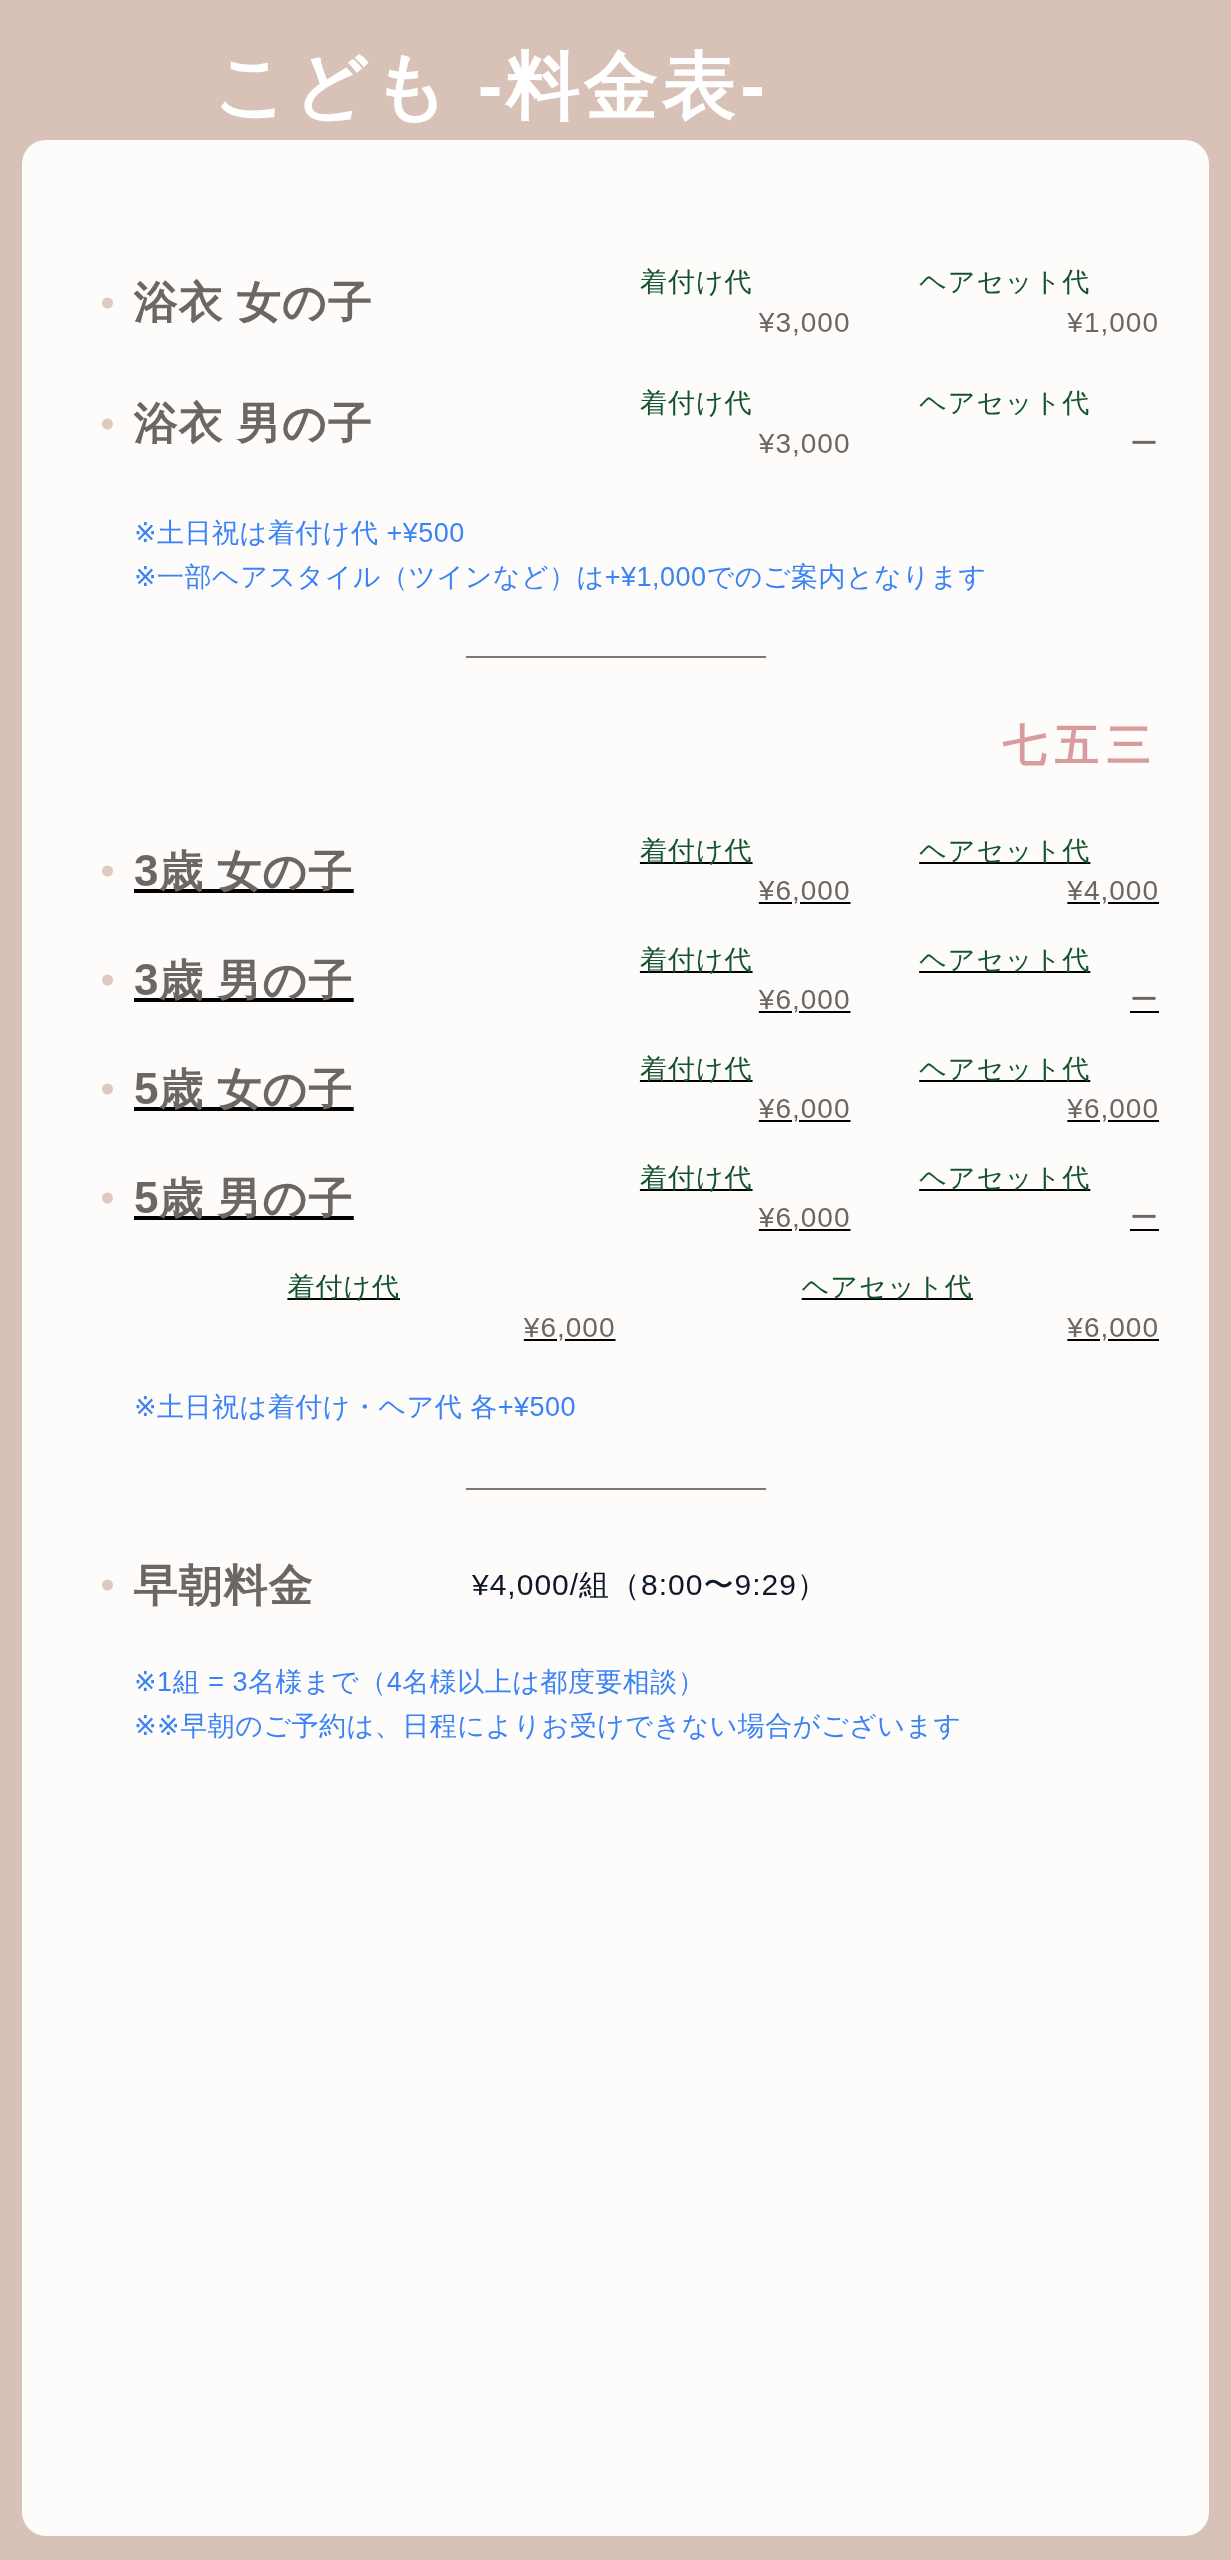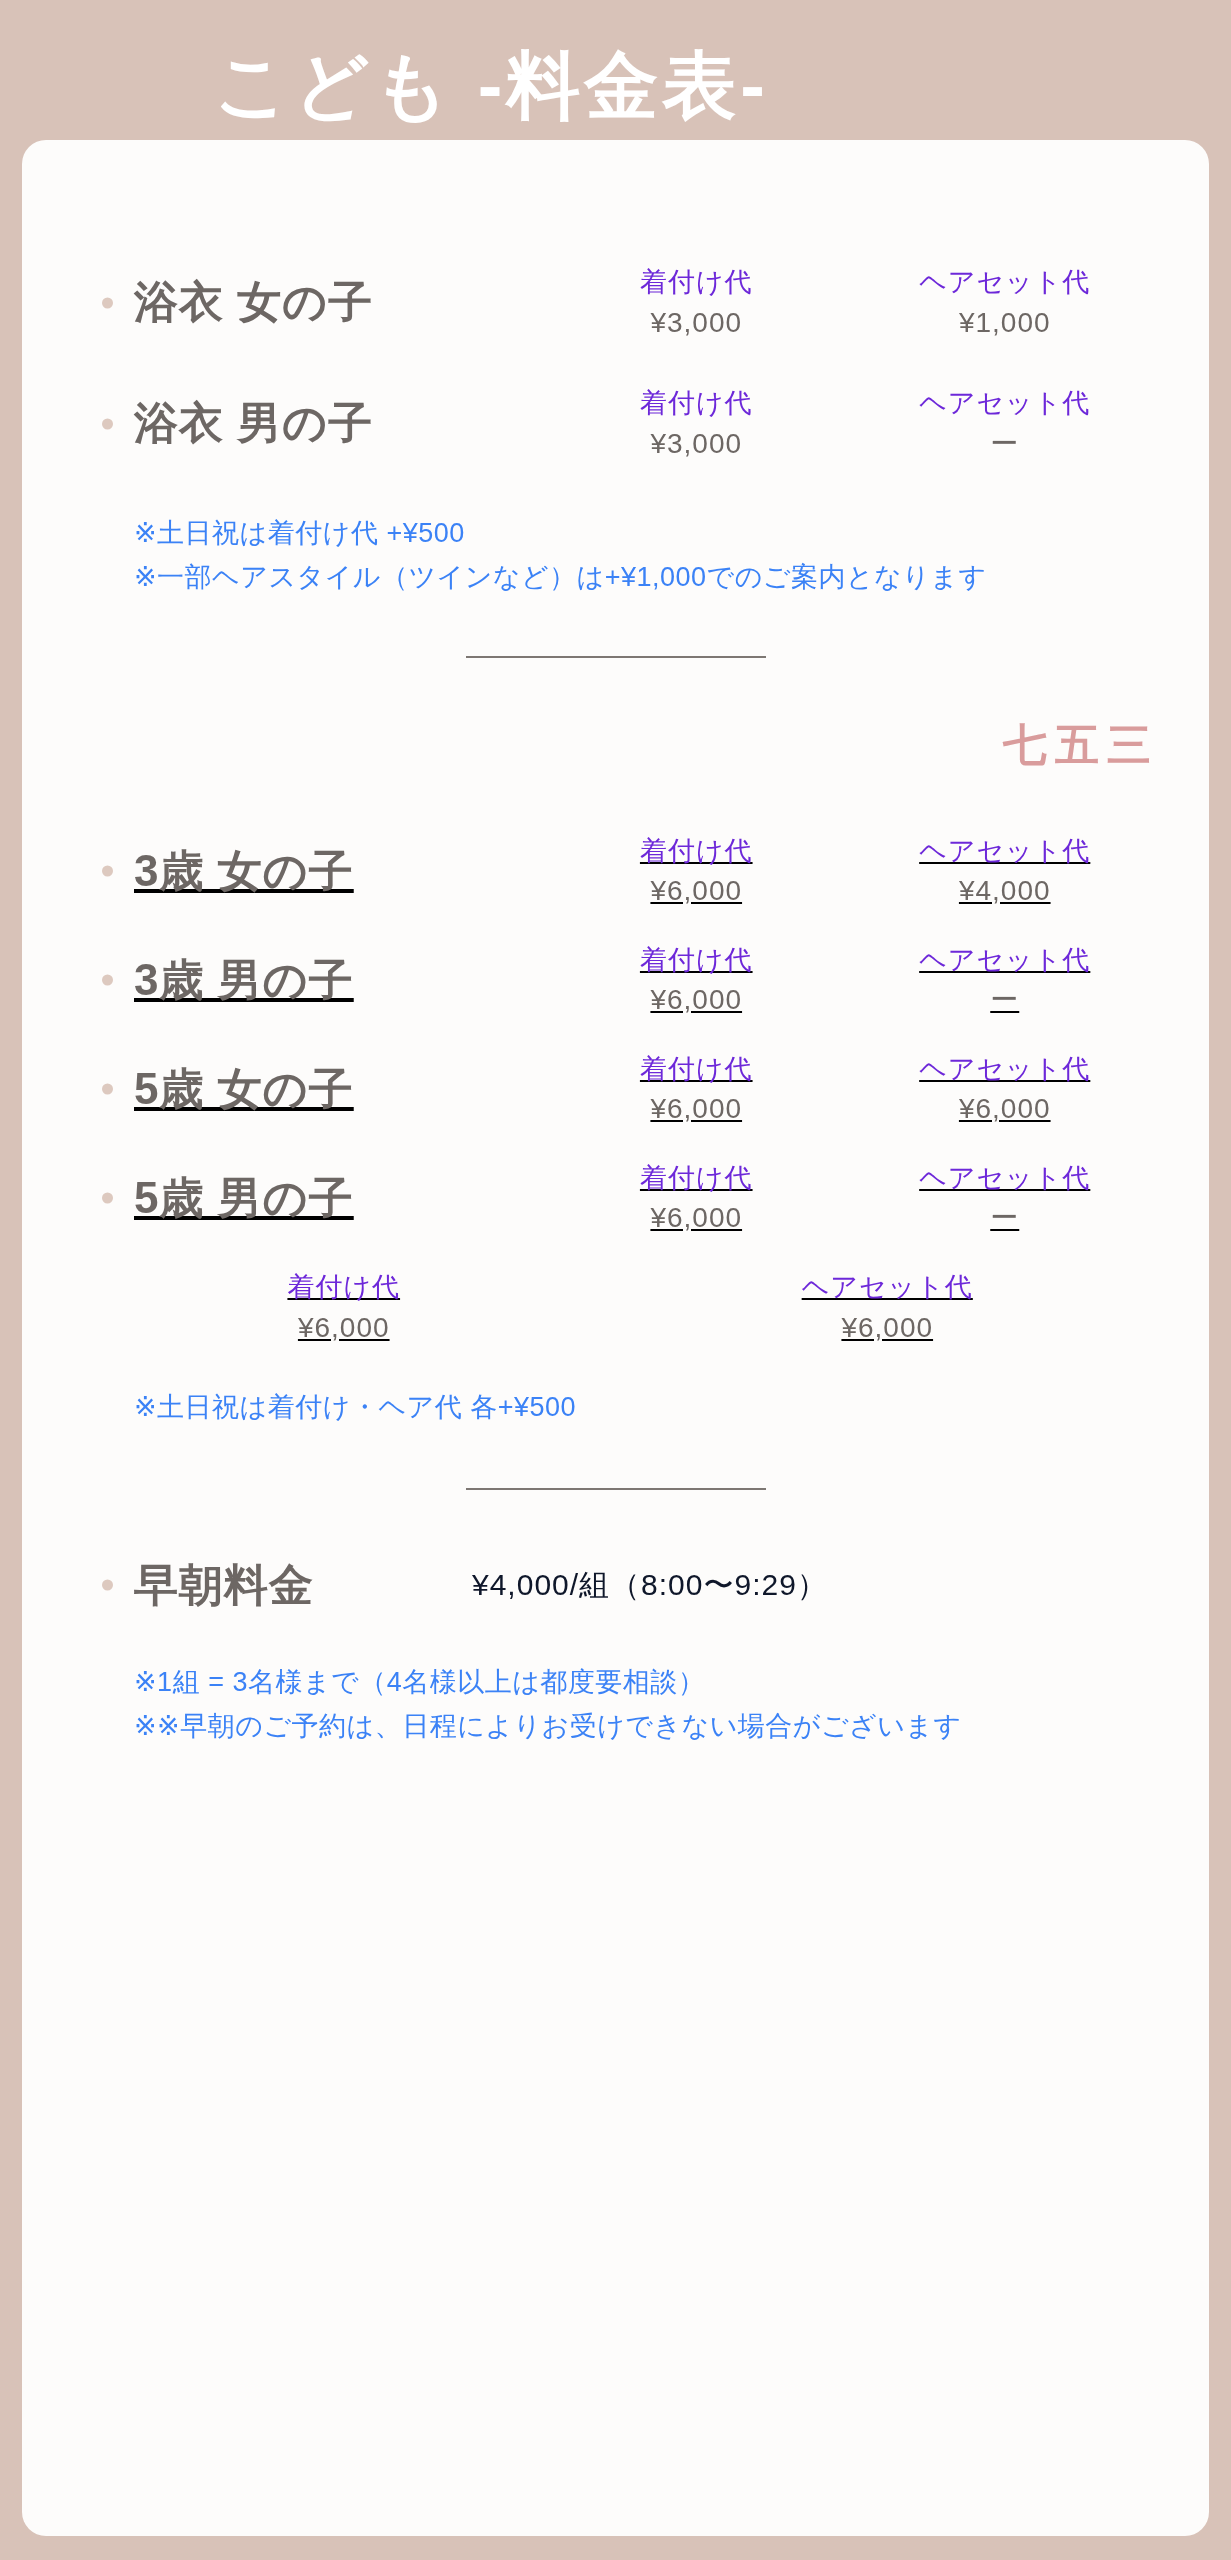--- a/index.html
+++ b/index.html
@@ -79,30 +79,31 @@
   .price-group {
     display: flex;
     flex: 1;
   }
   .price-col {
     flex: 1;
     text-align: center;
   }
   .price-head {
     font-size: 27px;
-    color: #6d28d9;
+    color: #14532d;
     line-height: 1.5;
     letter-spacing: 1px;
     text-align: center;
   }
   .price-val {
     font-size: 28px;
     color: #6d6764;
     line-height: 1.45;
     letter-spacing: 1px;
+    text-align: right;
   }
   .rows-yukata { margin-top: 62px; }
   .row-gap { height: 30px; }
 
   .note {
     font-size: 27px;
     color: #3b82f6;
     line-height: 1.62;
     padding-left: 62px;
     padding-right: 10px;

